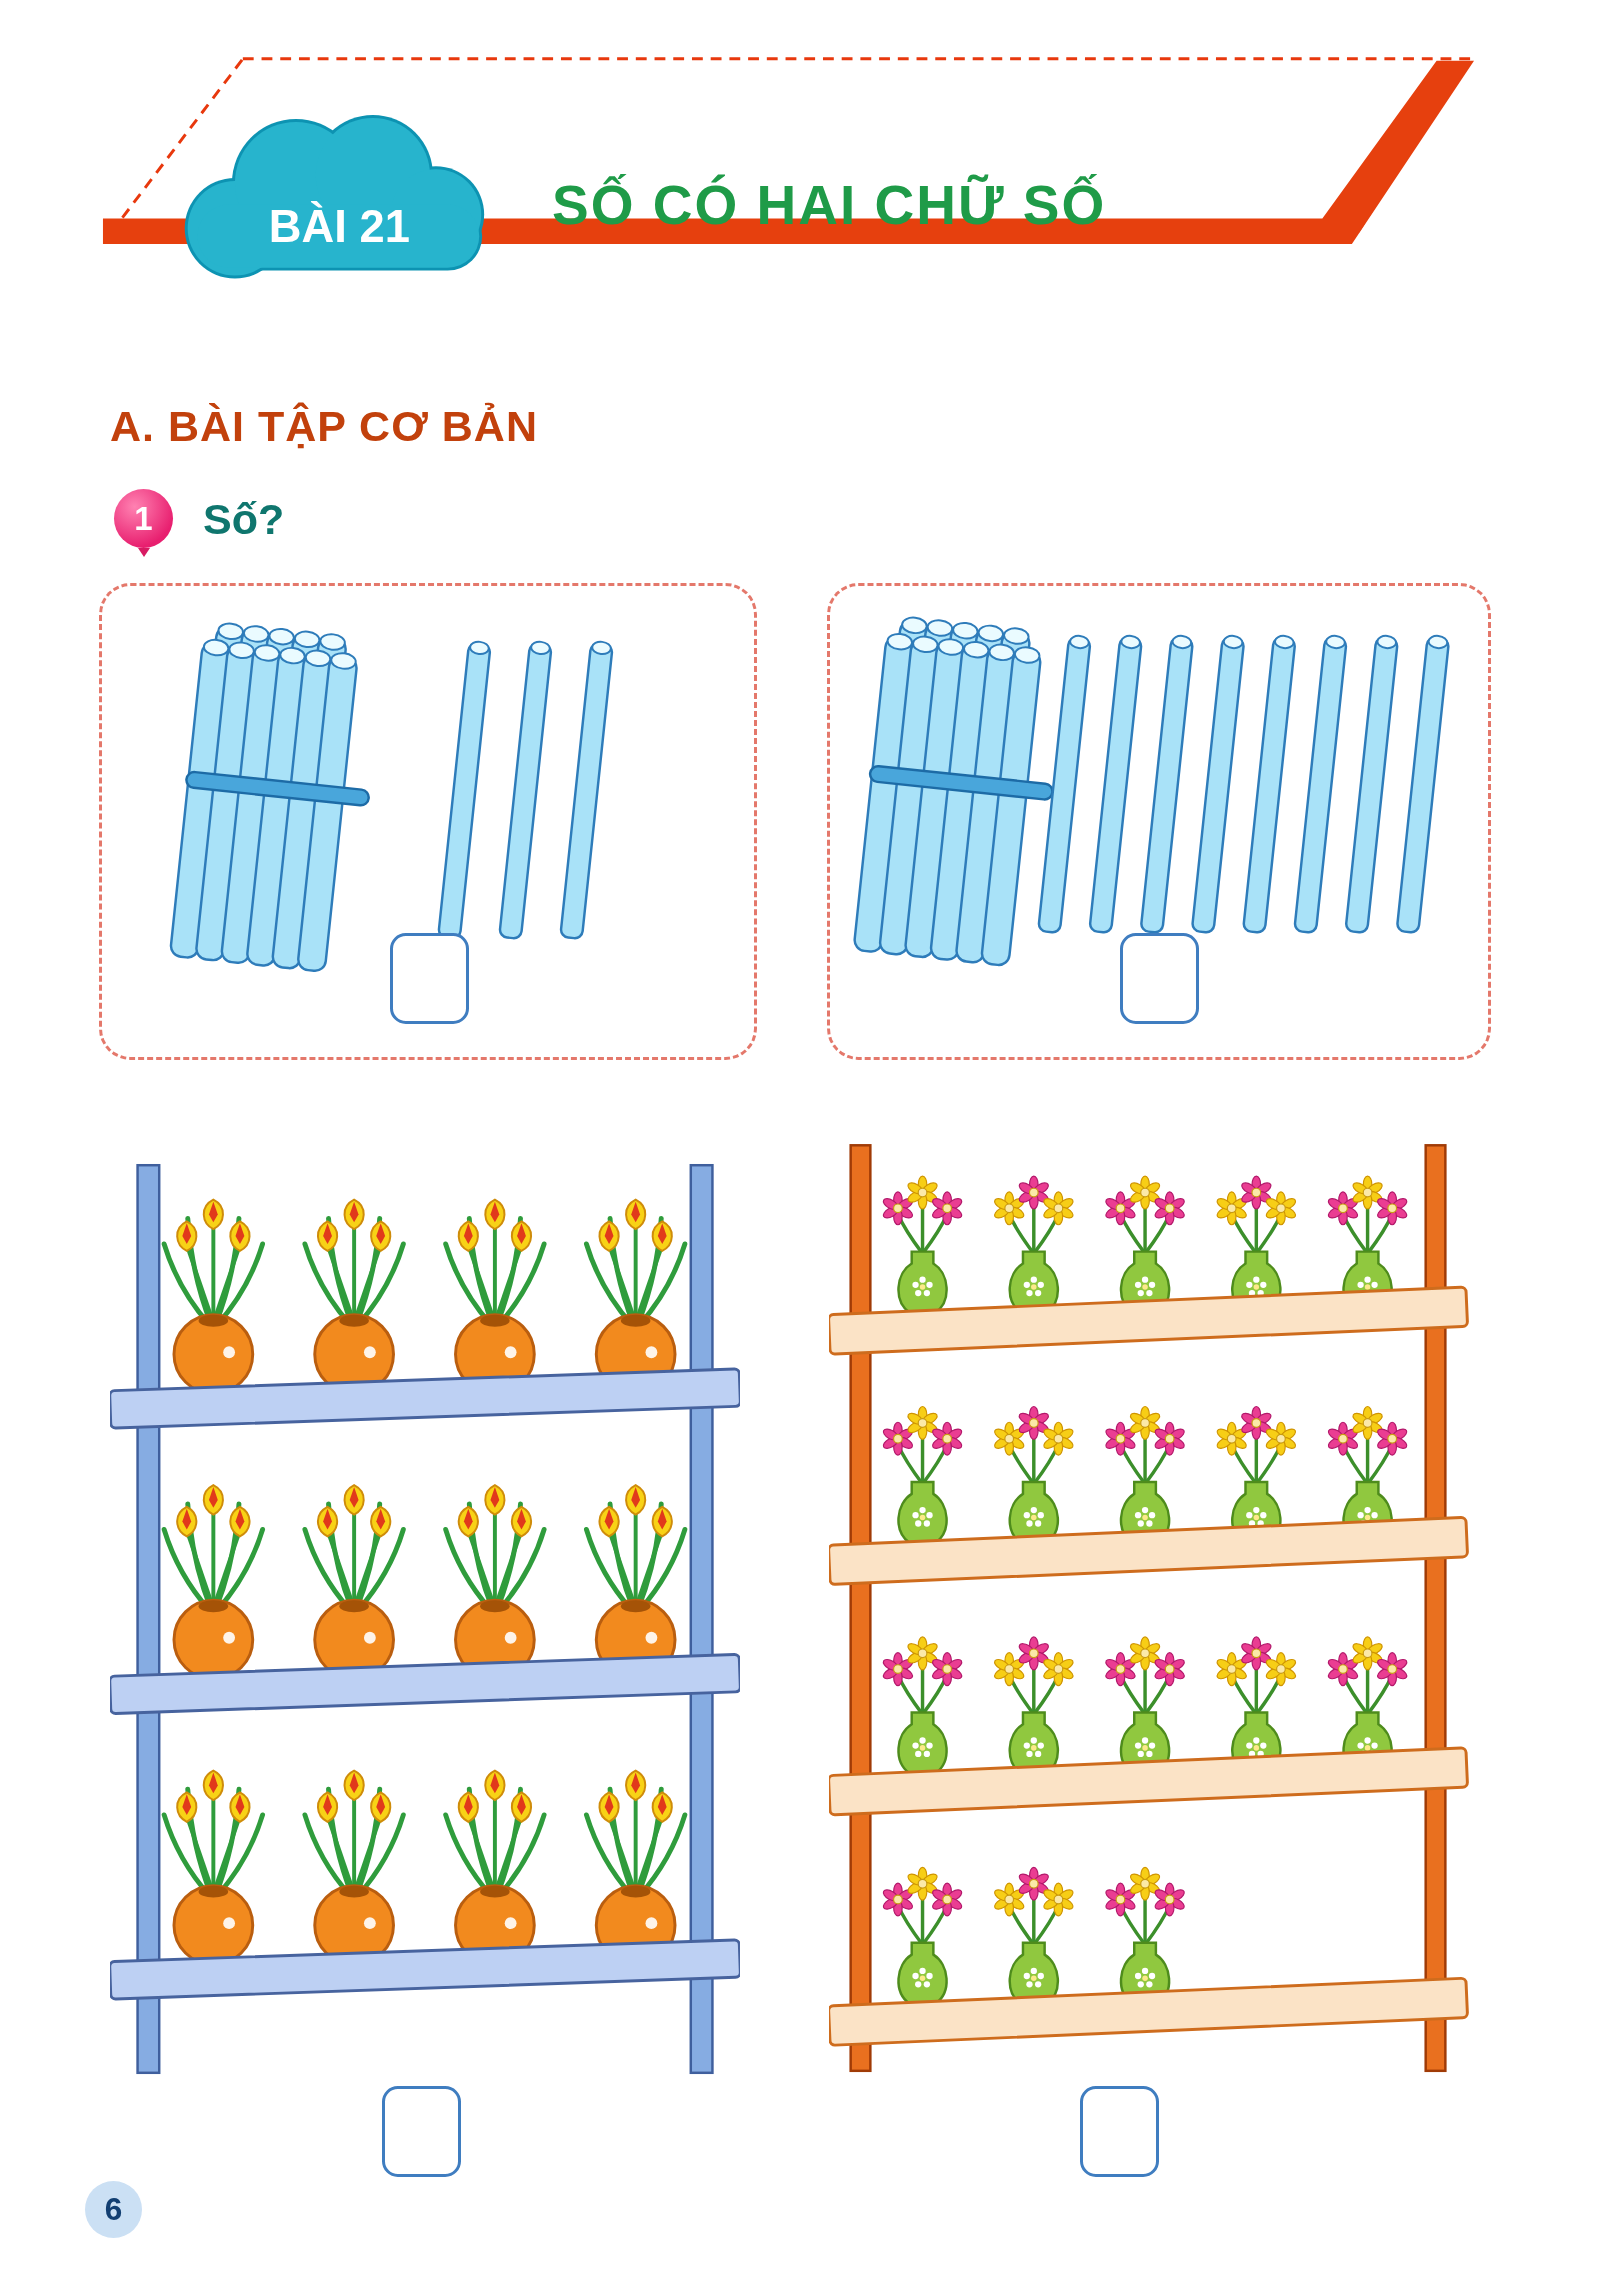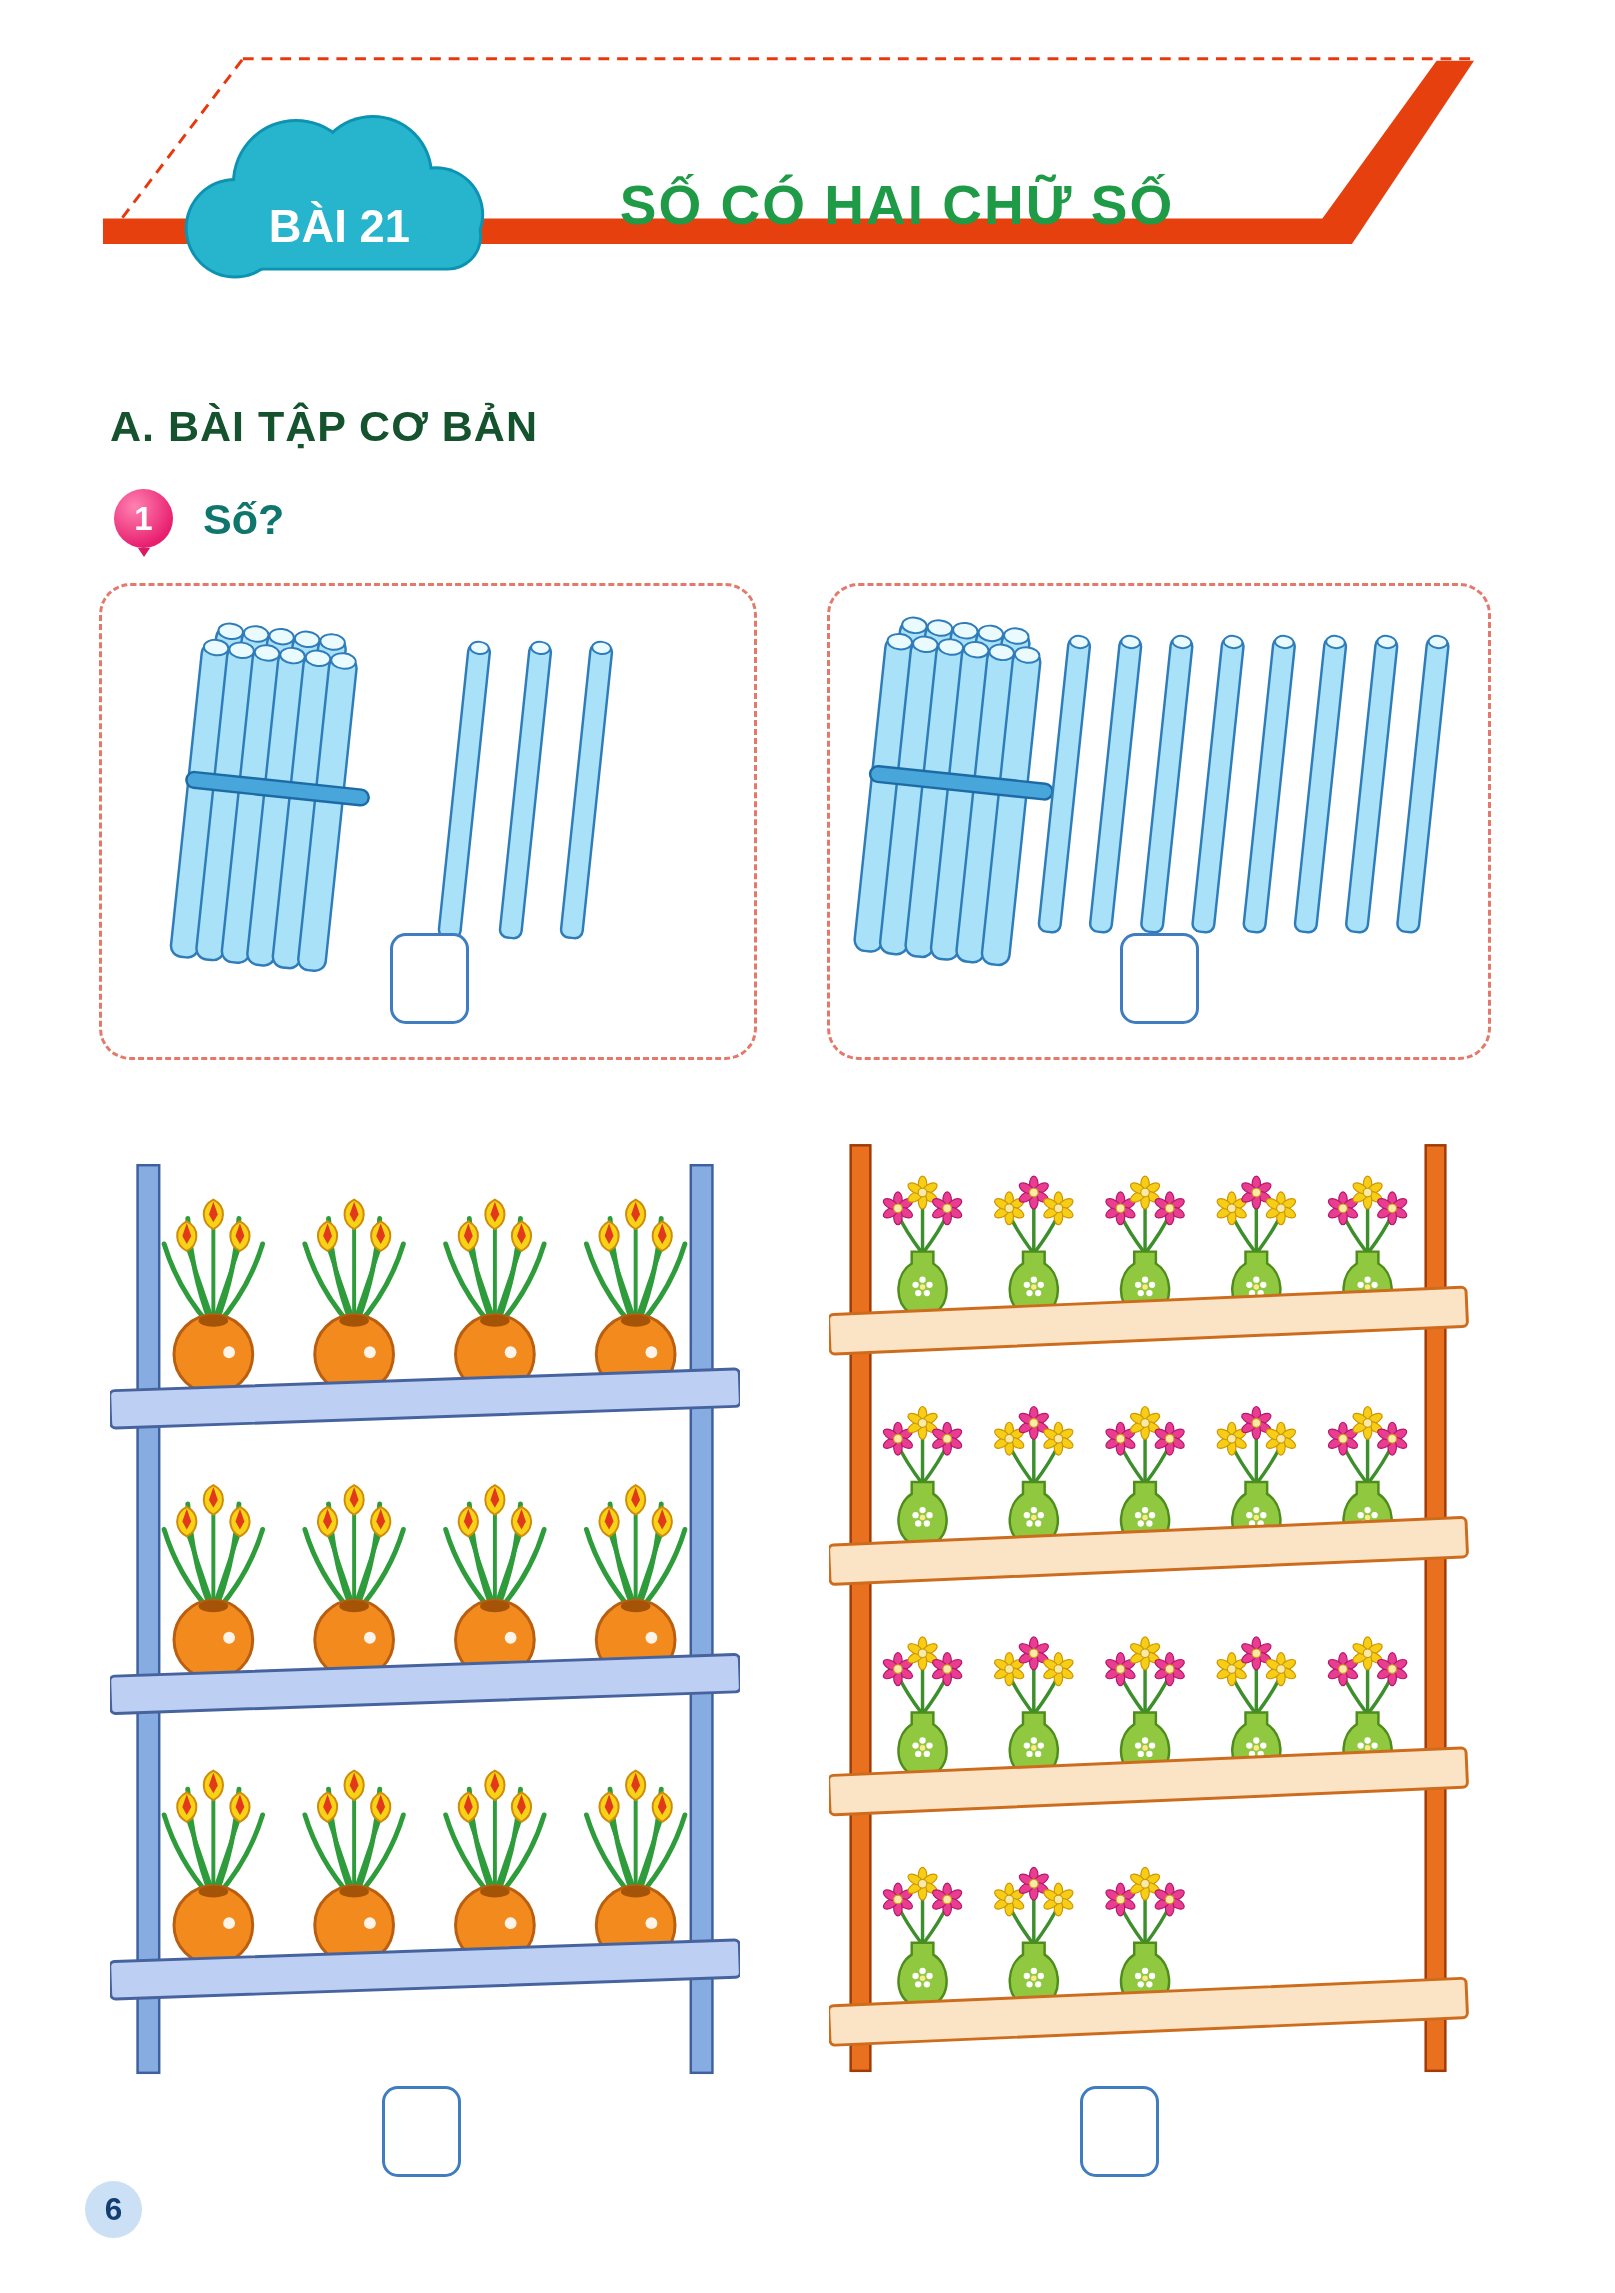--- a/index.html
+++ b/index.html
@@ -1,22 +1,22 @@
 <!DOCTYPE html>
 <html><head>
 <meta charset="utf-8">
 <style>
   html,body{margin:0;padding:0;}
   body{background:#ffffff;font-family:"Liberation Sans",sans-serif;}
   .page{position:relative;width:1616px;height:2293px;background:#ffffff;overflow:hidden;padding-left:22px;}
   .abs{position:absolute;}
-  .lesson-title{position:absolute;left:552px;top:173px;width:690px;text-align:center;
+  .lesson-title{position:absolute;left:552px;top:173px;width:690px;text-align:left;
     font-size:55px;font-weight:bold;color:#1f9b48;letter-spacing:2px;}
   .section-heading{position:absolute;left:110px;top:402px;font-size:43px;font-weight:bold;
-    color:#14532d;letter-spacing:1px;}
+    color:#c2410c;letter-spacing:1px;}
   .balloon{position:absolute;left:114px;top:489px;width:59px;height:59px;border-radius:50%;
     background:radial-gradient(circle at 35% 30%,#ff82b2,#e81f6f 72%);color:#fff;
     font-size:33px;font-weight:bold;display:flex;align-items:center;justify-content:center;}
   .balloon::after{content:"";position:absolute;left:50%;bottom:-8.9px;transform:translateX(-50%);
     border-left:6.9px solid transparent;border-right:6.9px solid transparent;border-top:9.9px solid #d81b63;}
   .exercise-prompt{position:absolute;left:203px;top:495px;font-size:43px;font-weight:bold;color:#0f766e;}
   .dashed-panel{position:absolute;border:3px dashed #e4786b;border-radius:31.5px;background:#fff;}
   .answer{position:absolute;width:73px;height:85px;background:#fff;border:3.9px solid #3f7dc0;border-radius:15.8px;}
   .pagenum{position:absolute;left:85px;top:2181px;width:57px;height:57px;border-radius:50%;
     background:#cbe0f4;color:#123f72;font-size:31.5px;font-weight:bold;

